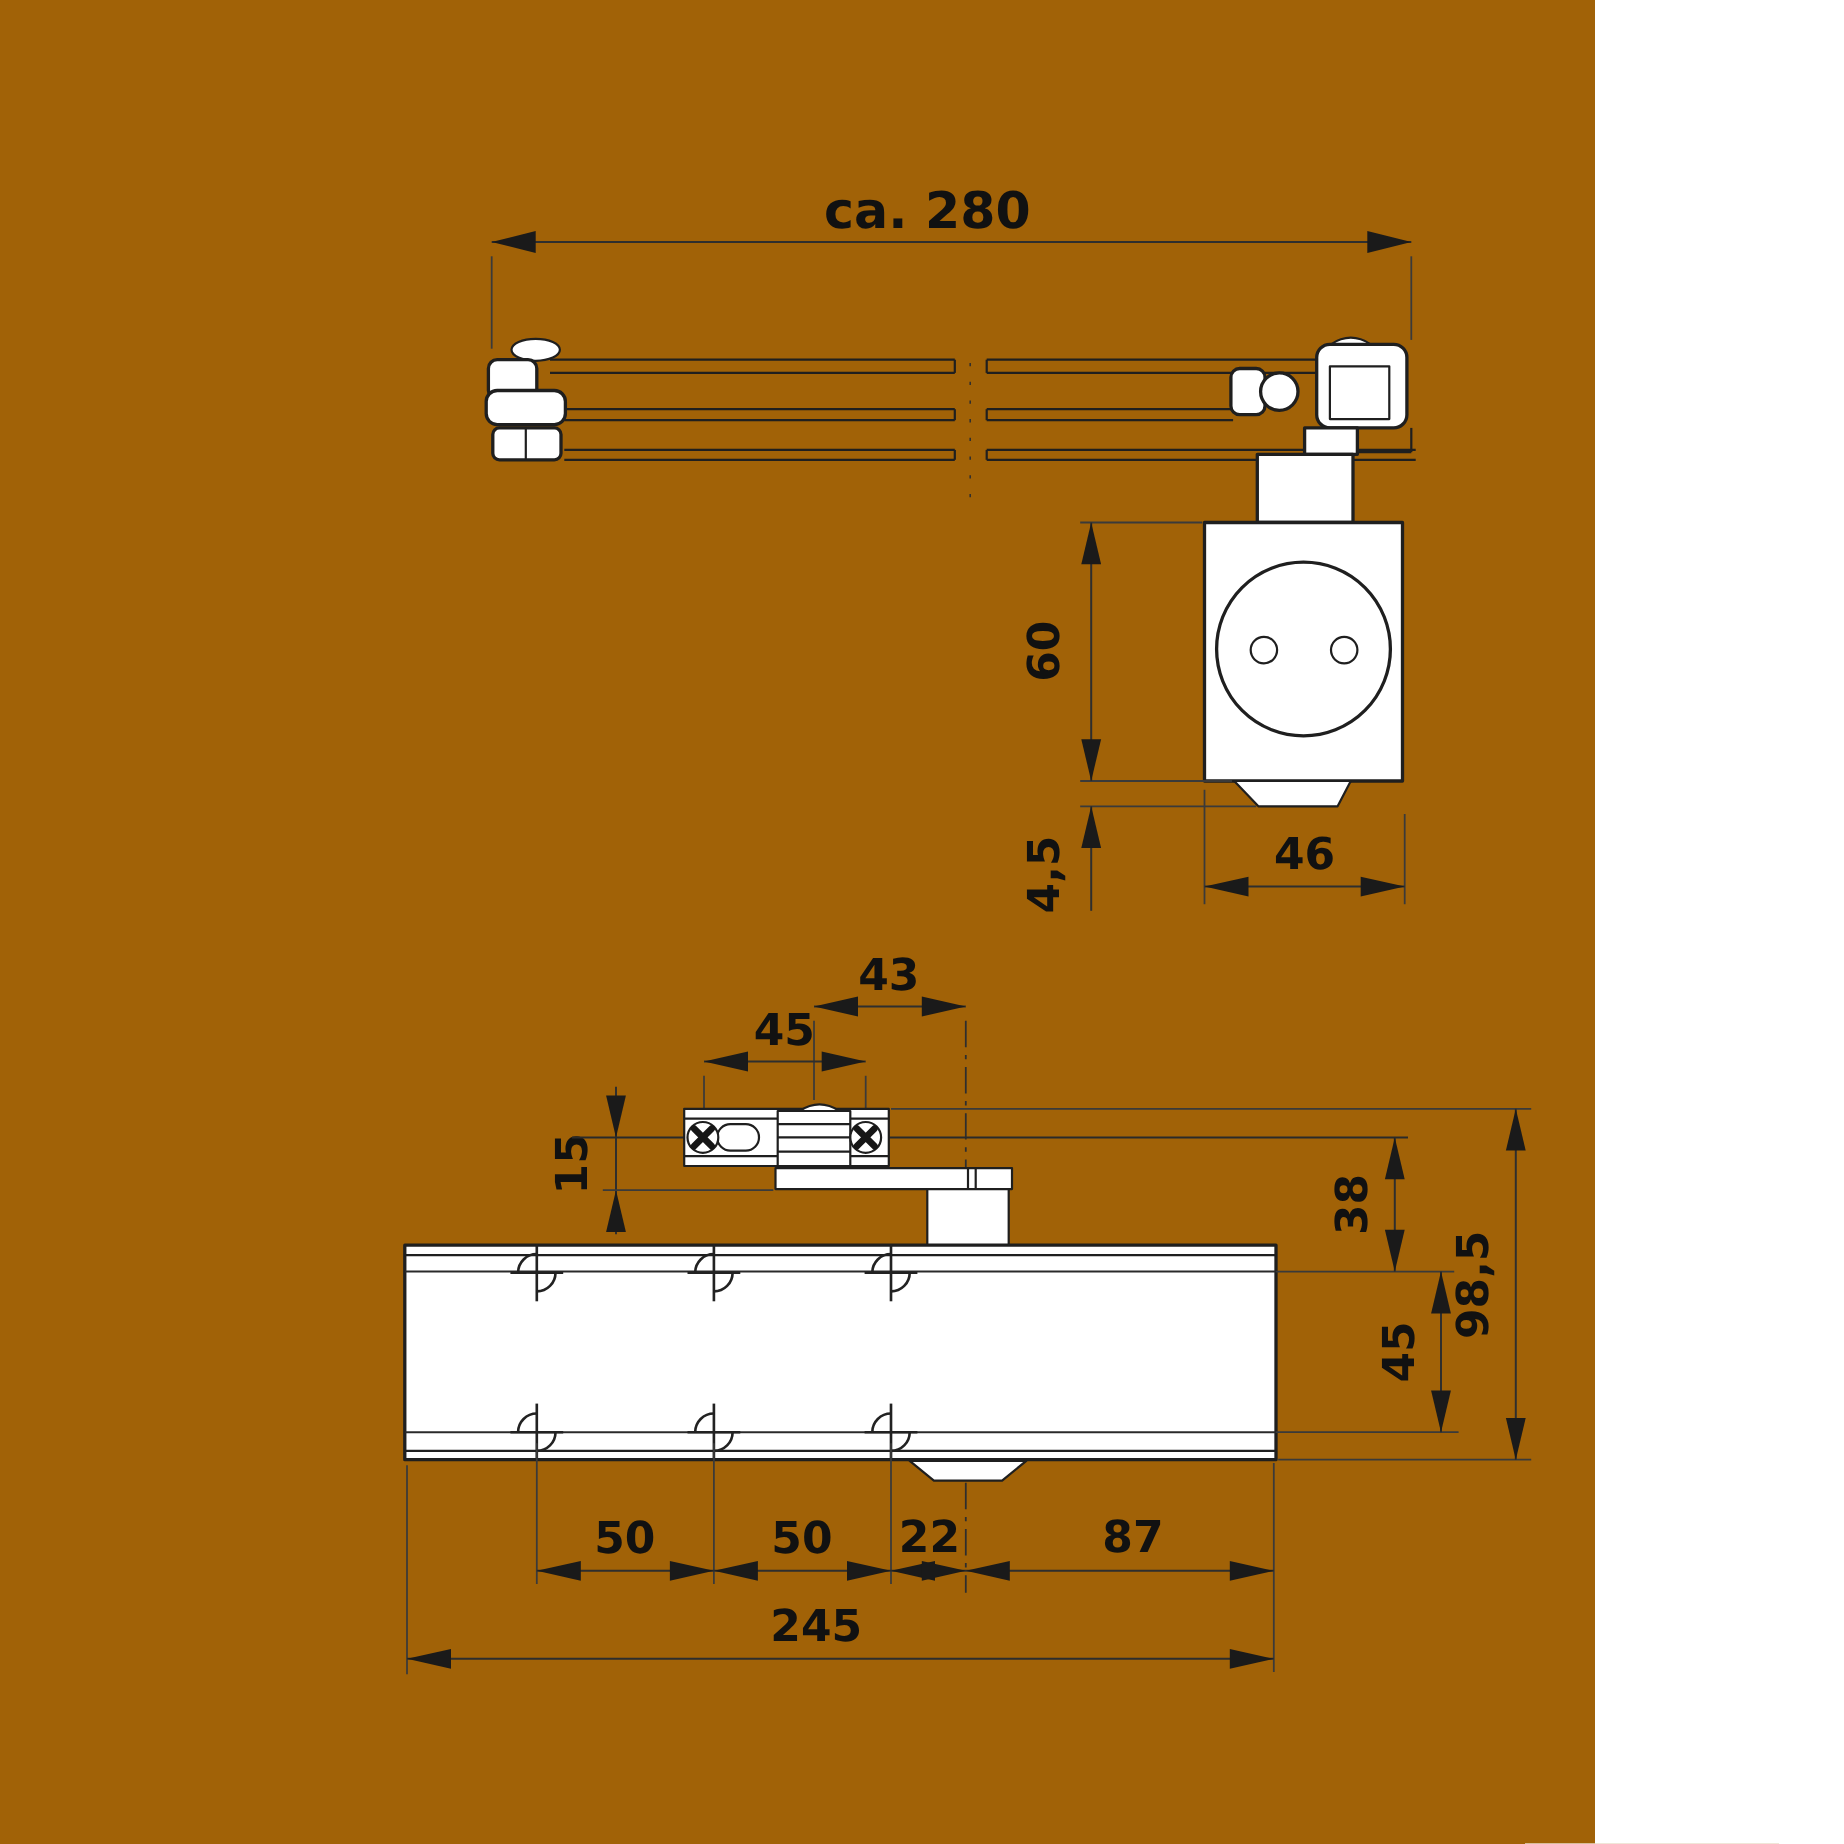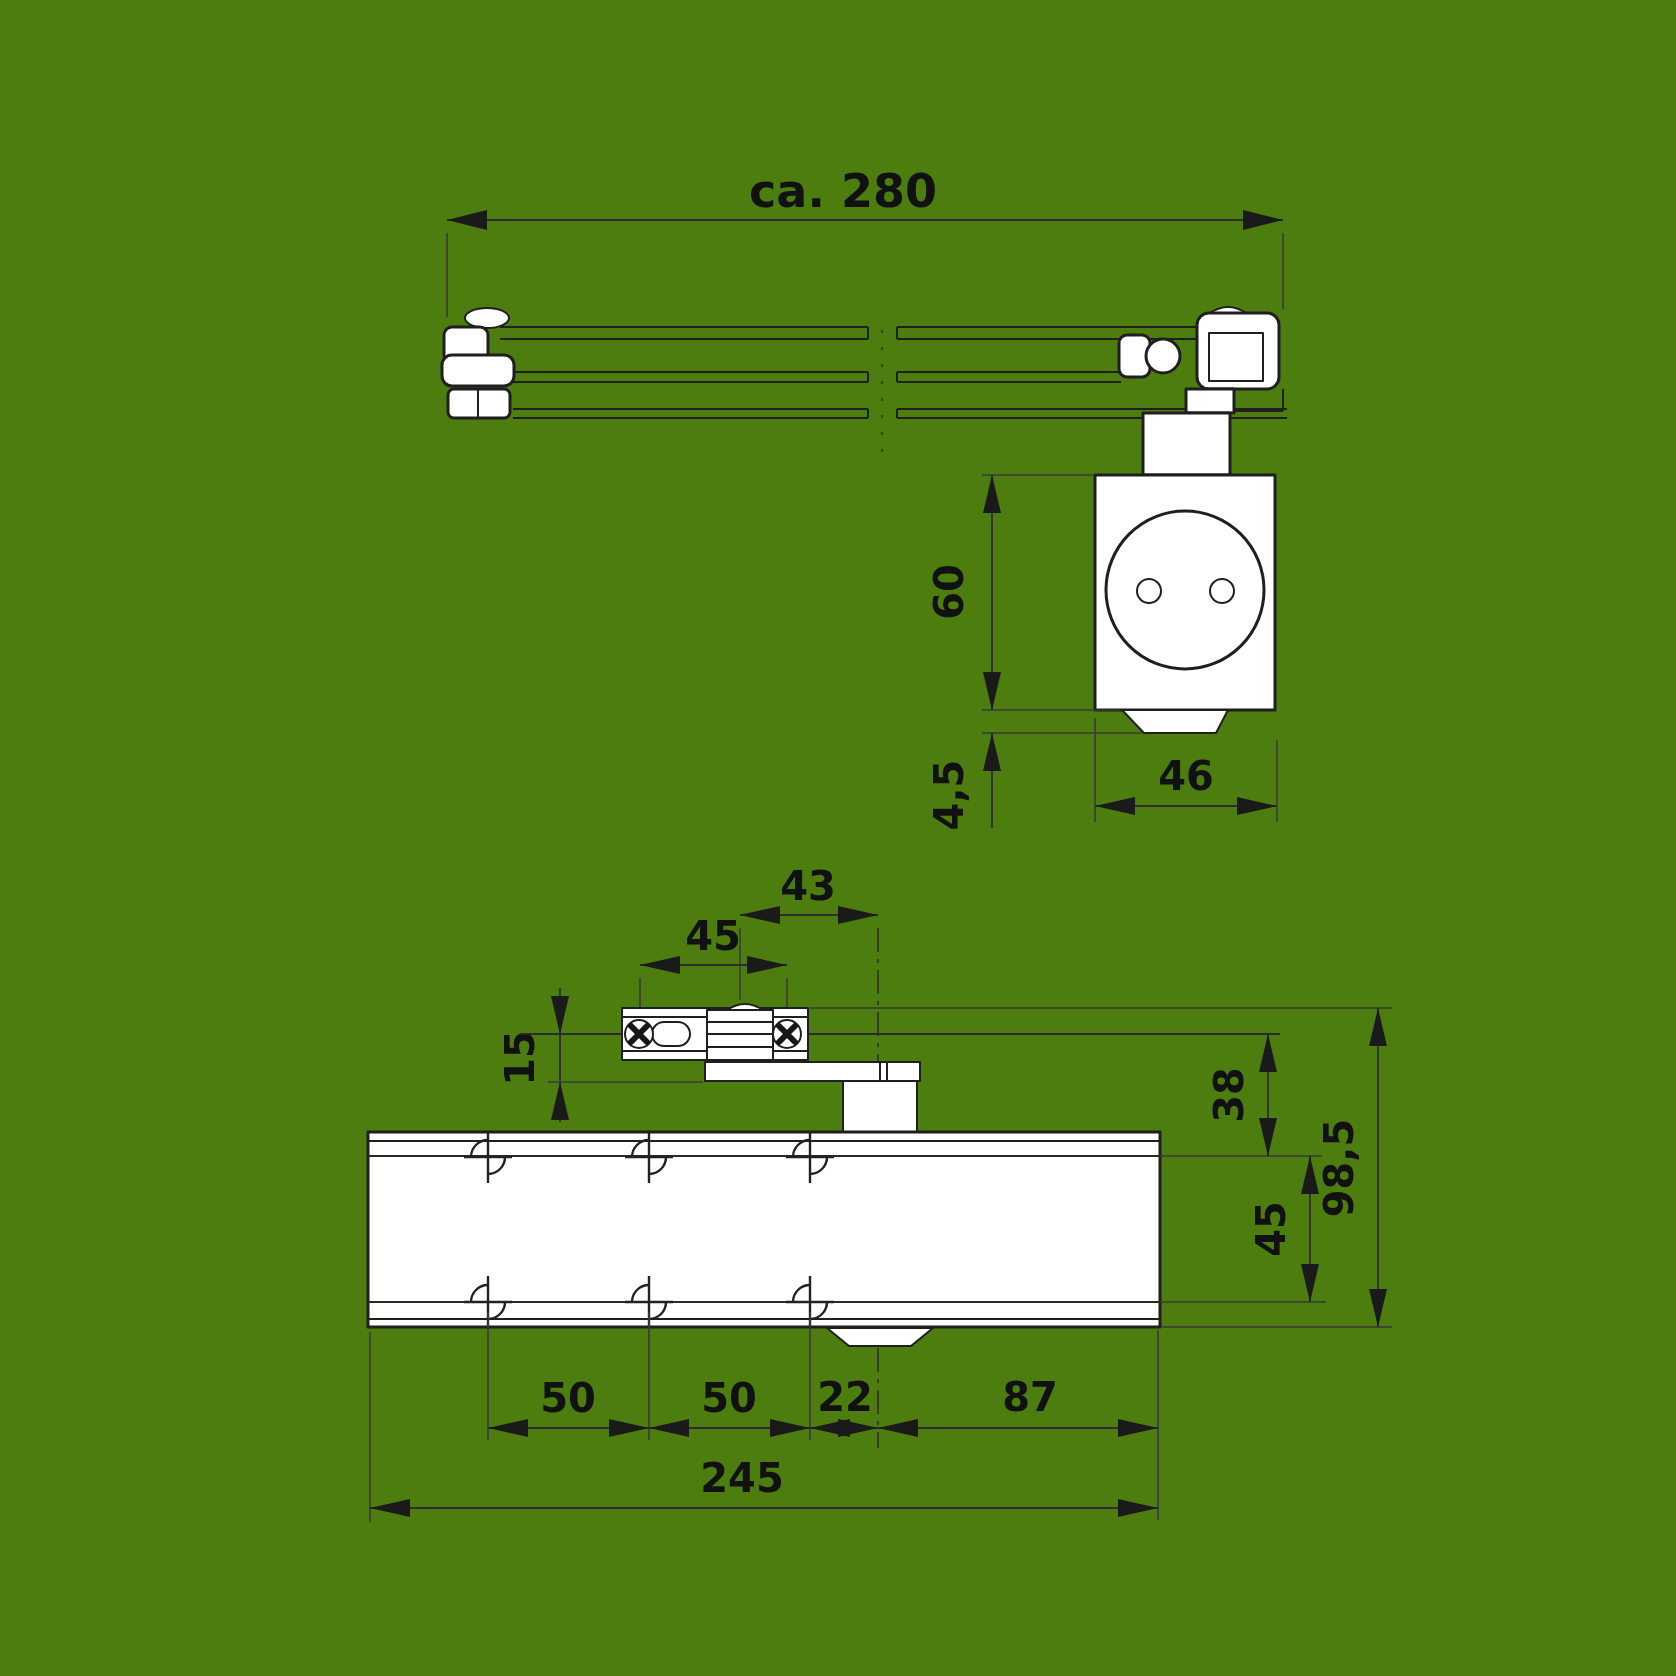--- a/index.html
+++ b/index.html
@@ -1,17 +1,17 @@
 <!DOCTYPE html>
 <html><head>
 <meta charset="utf-8">
 <style>
   html,body{margin:0;padding:0;background:#ffffff;}
   body{font-family:"DejaVu Sans","Liberation Sans",sans-serif;}
-  .stage{width:1676px;height:1676px;background:#4d7c0f;position:relative;overflow:hidden;}
+  .stage{width:1450px;height:1676px;background:#a16207;position:relative;overflow:hidden;}
   svg{display:block;}
   .outline{fill:none;stroke:#1f1f1f;stroke-width:3;stroke-linejoin:round;}
   .outline-thin{fill:none;stroke:#1f1f1f;stroke-width:2;stroke-linejoin:round;}
   .white{fill:#ffffff;stroke:#1f1f1f;stroke-width:3;stroke-linejoin:round;}
   .white-thin{fill:#ffffff;stroke:#1f1f1f;stroke-width:2;stroke-linejoin:round;}
   .dim{stroke:#2e2e2e;stroke-width:1.8;fill:none;}
   .ext{stroke:#3a3a3a;stroke-width:1.6;fill:none;}
   .arrow{fill:#1a1a1a;stroke:none;}
   .dimtext{fill:#111111;font-weight:700;font-size:40px;font-family:"DejaVu Sans","Liberation Sans",sans-serif;}
   .dimtext-big{fill:#111111;font-weight:700;font-size:46px;font-family:"DejaVu Sans","Liberation Sans",sans-serif;}

